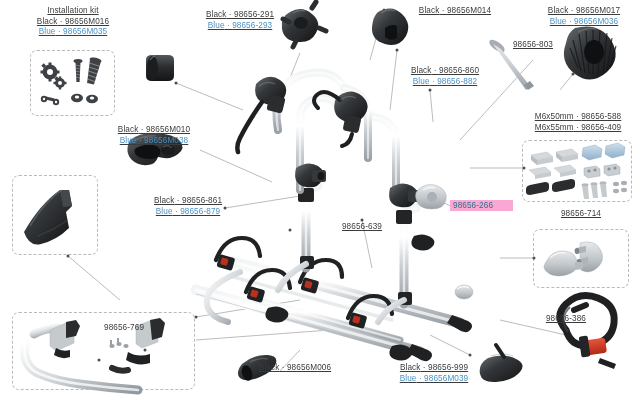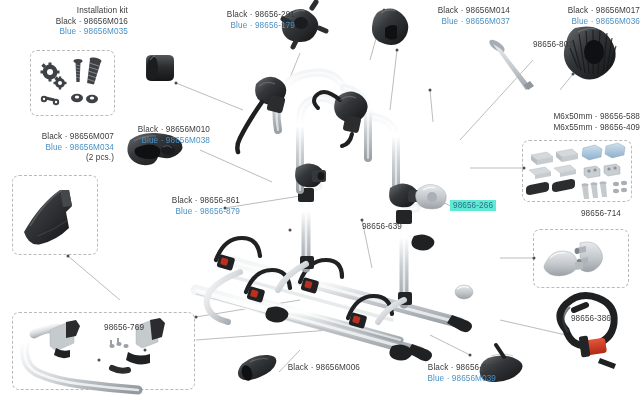--- a/index.html
+++ b/index.html
@@ -16,26 +16,26 @@
     overflow:hidden;
   }
   .lbl{
     position:absolute;
     font-size:8.2px;
     line-height:10.5px;
     color:#3b3b3b;
     white-space:nowrap;
     letter-spacing:0.1px;
   }
-  .lbl.c{text-align:right;}
+  .lbl.c{text-align:center;text-decoration:underline;}
   .lbl .bk{color:#3b3b3b;}
   .lbl .bl{color:#4a90c4;}
   .lbl .hl{
-    background:#5eead4;
-    padding:1px 3px 1px 3px;
+    background:#f9a8d4;
+    padding:1px 20px 1px 3px;
     color:#2f6f86;
   }
   .lbl .qty{color:#3b3b3b;}
   .box{
     position:absolute;
     border:1px dashed #b9b9b9;
     border-radius:7px;
     box-sizing:border-box;
   }
   svg.wires{
@@ -487,65 +487,61 @@
       <span class="bl">Blue</span><span class="bl">&nbsp;·&nbsp;</span><span class="bl">98656M035</span>
     </div>
   </div>
 
 
   <div class="lbl c" style="left:185px;top:10px;width:110px;">
     <div>
       <span class="bk">Black</span><span class="bk">&nbsp;·&nbsp;</span><span class="bk">98656-291</span>
     </div>
     <div>
-      <span class="bl">Blue</span><span class="bl">&nbsp;·&nbsp;</span><span class="bl">98656-179</span>
+      <span class="bl">Blue</span><span class="bl">&nbsp;·&nbsp;</span><span class="bl">98656-293</span>
     </div>
   </div>
 
   <div class="lbl c" style="left:400px;top:6px;width:110px;">
     <div>
       <span class="bk">Black</span><span class="bk">&nbsp;·&nbsp;</span><span class="bk">98656M014</span>
-    </div>
-    <div>
-      <span class="bl">Blue</span><span class="bl">&nbsp;·&nbsp;</span><span class="bl">98656M037</span>
     </div>
   </div>
 
   <div class="lbl c" style="left:528px;top:6px;width:112px;">
     <div>
       <span class="bk">Black</span><span class="bk">&nbsp;·&nbsp;</span><span class="bk">98656M017</span>
     </div>
     <div>
       <span class="bl">Blue</span><span class="bl">&nbsp;·&nbsp;</span><span class="bl">98656M036</span>
     </div>
   </div>
 
   <div class="lbl c" style="left:493px;top:40px;width:80px;">
     <span class="bk">98656-803</span>
   </div>
 
+  <div class="lbl c" style="left:393px;top:66px;width:104px;">
+    <div>
+      <span class="bk">Black</span><span class="bk">&nbsp;·&nbsp;</span><span class="bk">98656-860</span>
+    </div>
+    <div>
+      <span class="bl">Blue</span><span class="bl">&nbsp;·&nbsp;</span><span class="bl">98656-882</span>
+    </div>
+  </div>
 
   <div class="lbl c" style="left:98px;top:105px;width:112px;margin-top:20px;">
     <div>
       <span class="bk">Black</span><span class="bk">&nbsp;·&nbsp;</span><span class="bk">98656M010</span>
     </div>
     <div>
       <span class="bl">Blue</span><span class="bl">&nbsp;·&nbsp;</span><span class="bl">98656M038</span>
     </div>
   </div>
 
-  <div class="lbl c" style="left:4px;top:132px;width:110px;">
-    <div>
-      <span class="bk">Black</span><span class="bk">&nbsp;·&nbsp;</span><span class="bk">98656M007</span>
-    </div>
-    <div>
-      <span class="bl">Blue</span><span class="bl">&nbsp;·&nbsp;</span><span class="bl">98656M034</span>
-    </div>
-    <div class="qty">(2 pcs.)</div>
-  </div>
 
   <div class="lbl c" style="left:516px;top:112px;width:124px;">
     <div>
       <span class="bk">M6x50mm</span><span class="bk">&nbsp;·&nbsp;</span><span class="bk">98656-588</span>
     </div>
     <div>
       <span class="bk">M6x55mm</span><span class="bk">&nbsp;·&nbsp;</span><span class="bk">98656-409</span>
     </div>
   </div>
 

